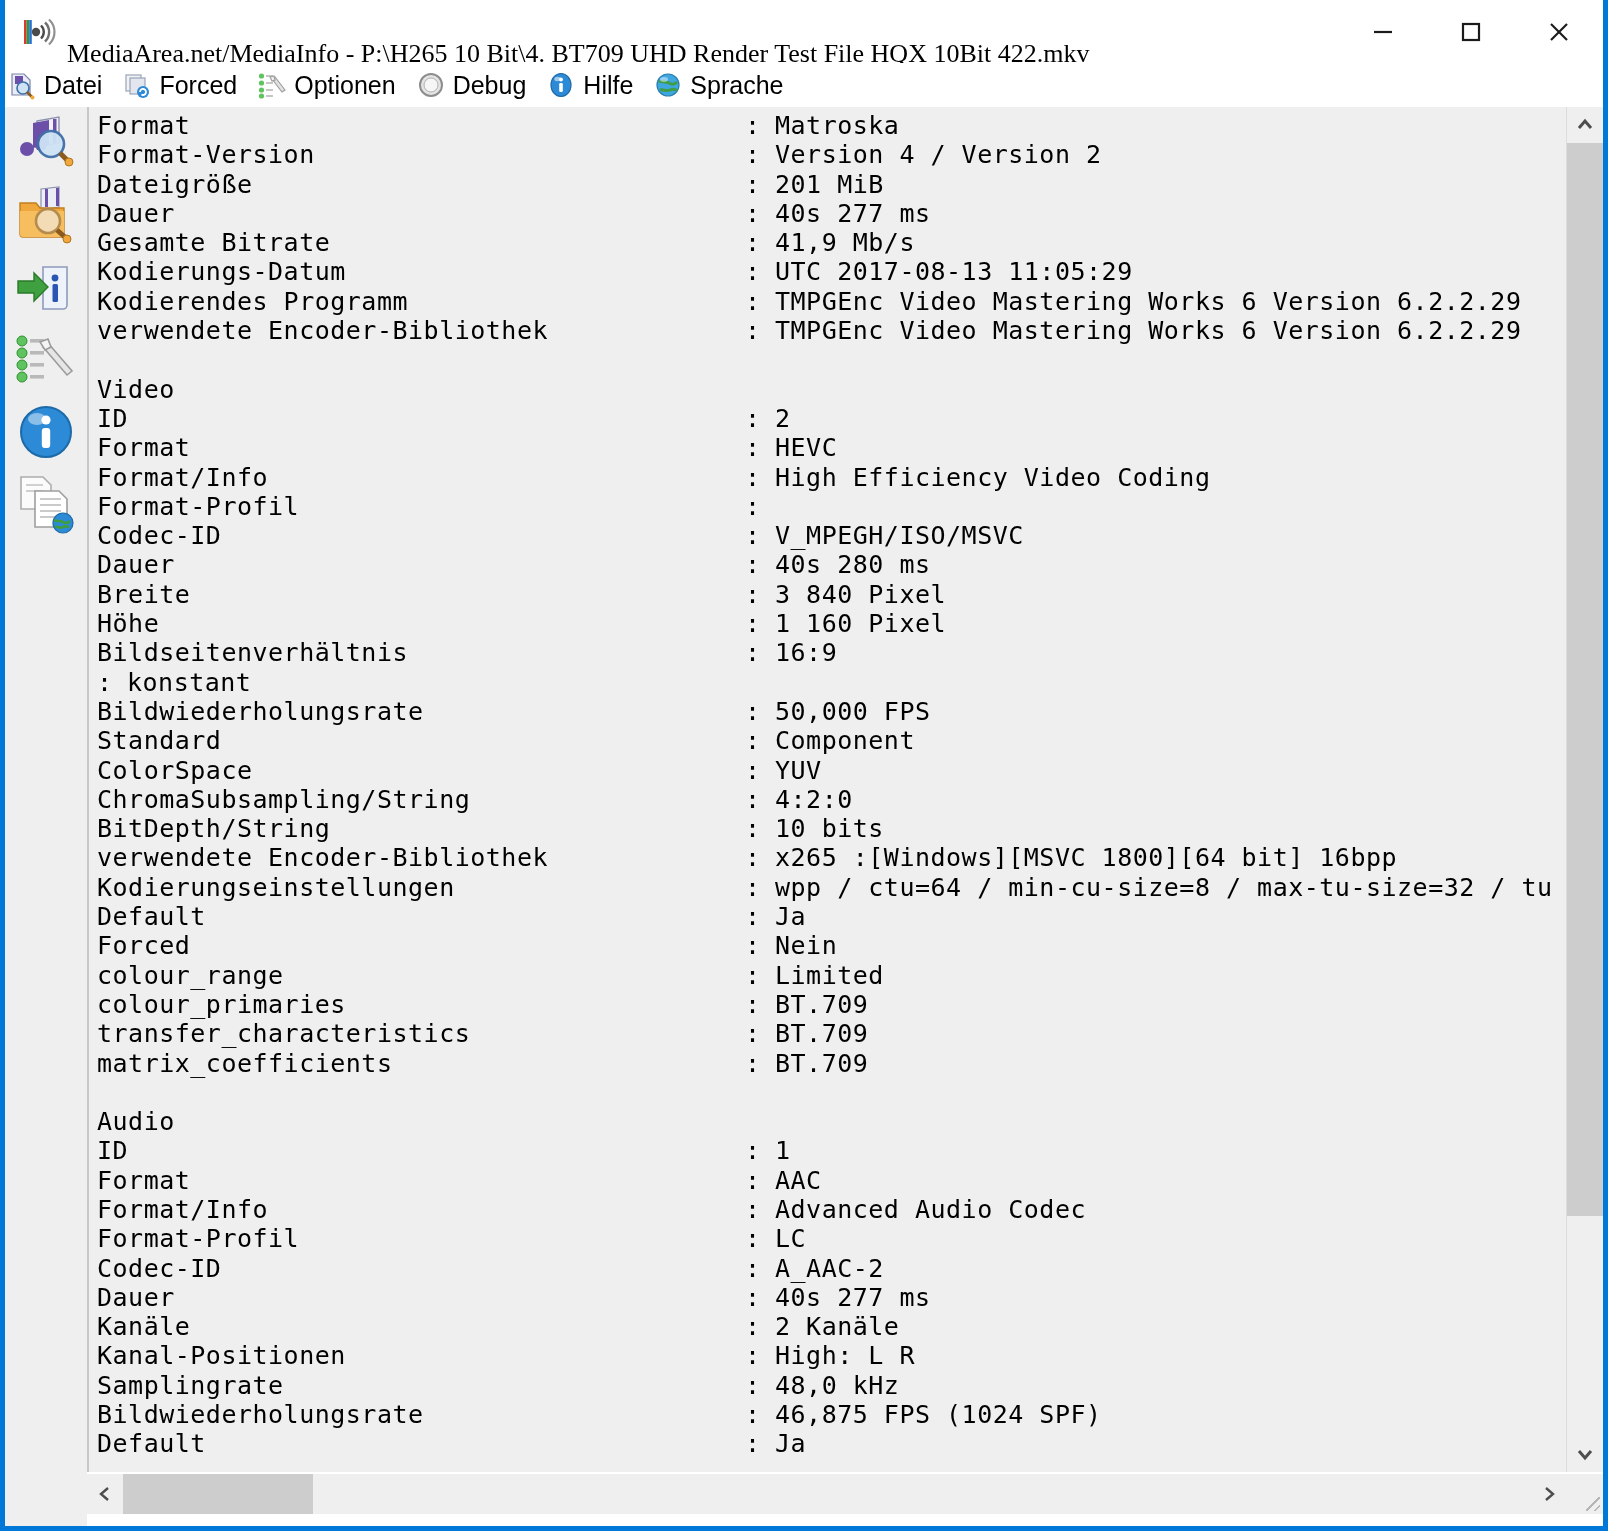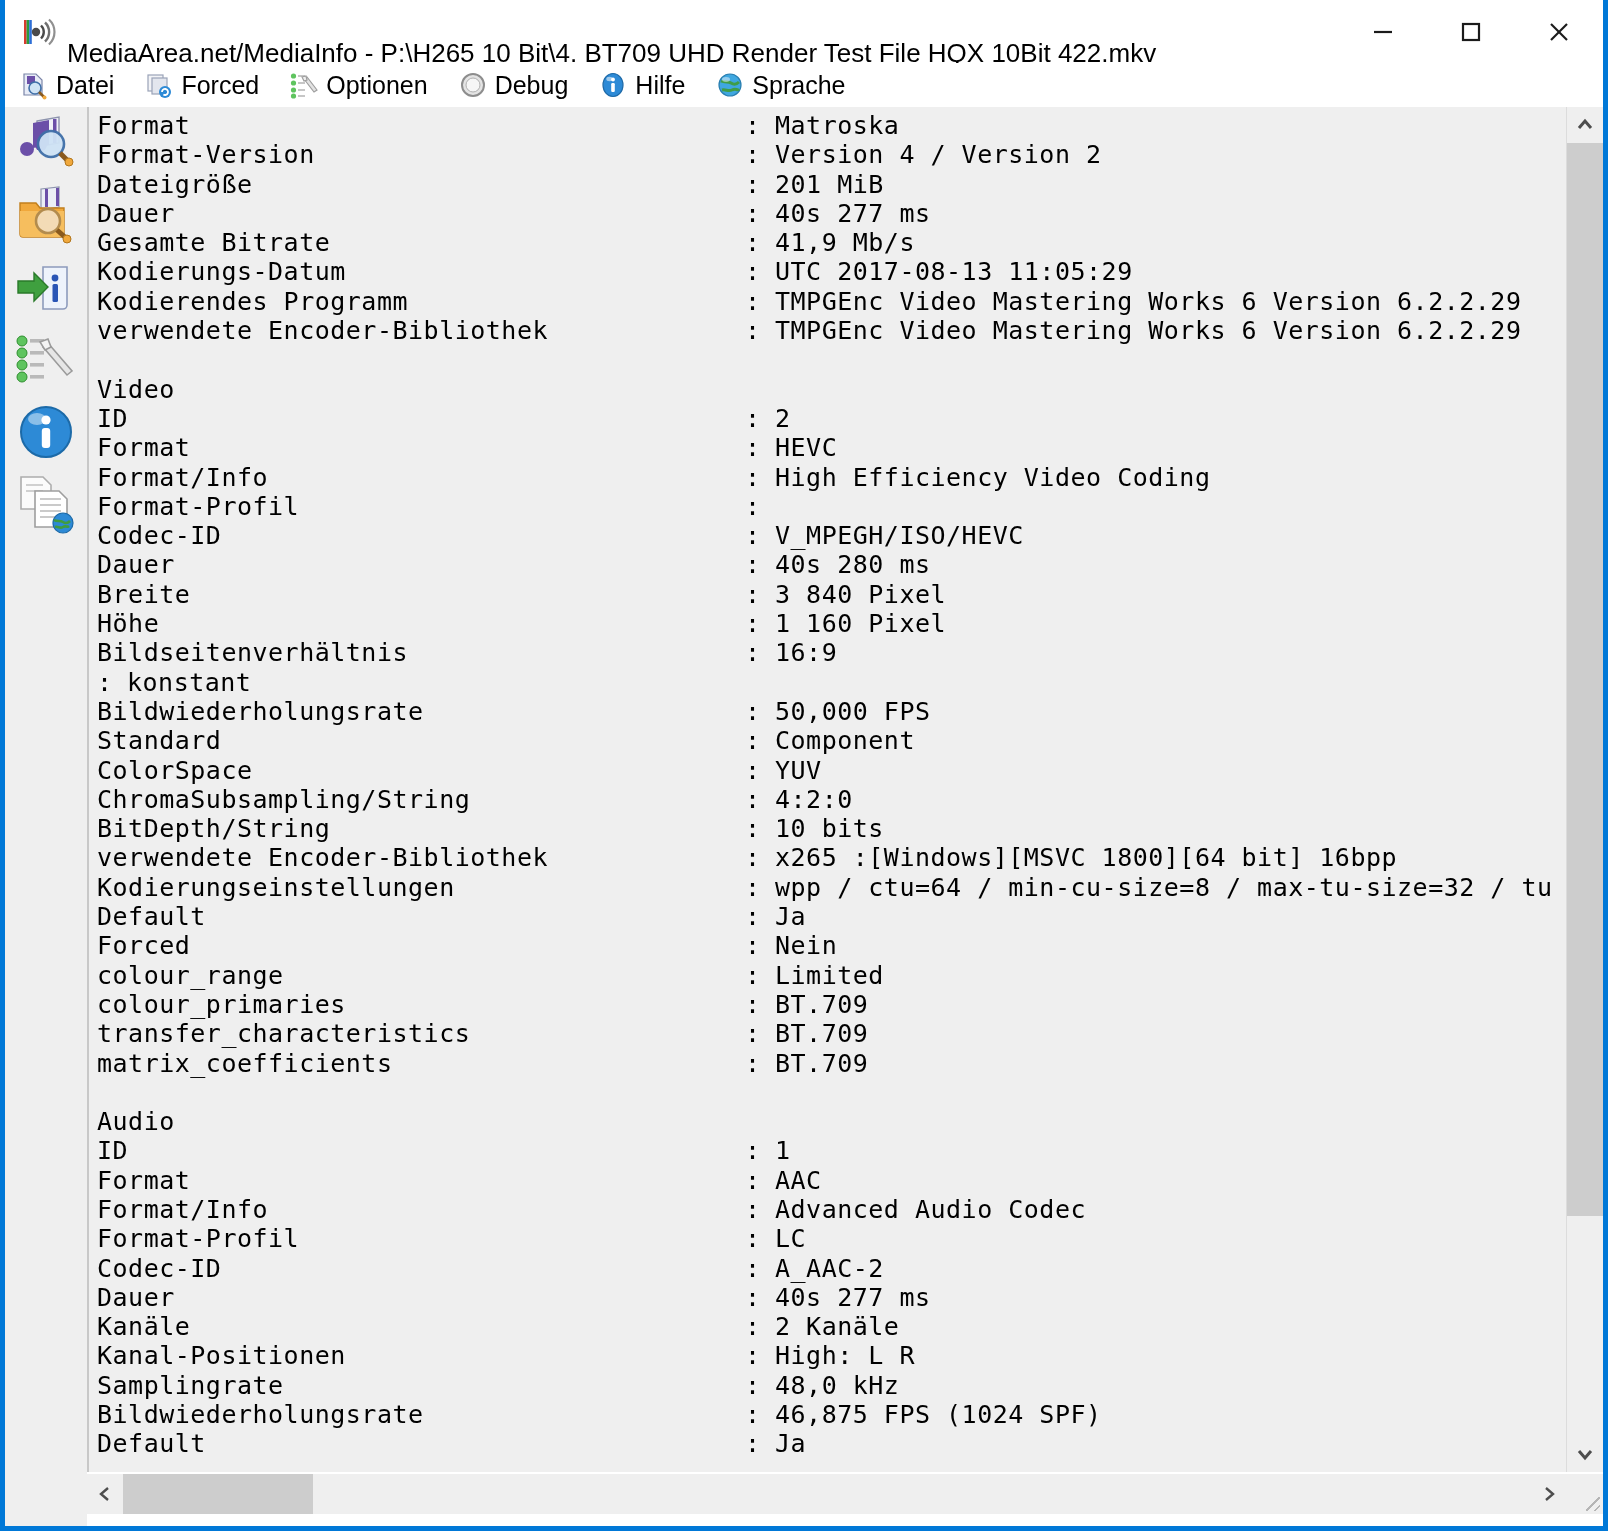--- a/index.html
+++ b/index.html
@@ -50,21 +50,21 @@
     margin-left: 12px;
     margin-right: 8px;
     position: relative;
     flex: 0 0 42px;
   }
   .title-text {
     font-size: 26px;
     color: #000000;
     white-space: nowrap;
     letter-spacing: 0px;
-    font-family: Liberation Sans, sans-serif;
+    font-family: Liberation Serif, serif;
     margin-top: 44px;
   }
   .win-controls {
     margin-left: auto;
     display: flex;
     height: 63px;
   }
   .win-btn {
     width: 88px;
     height: 63px;
@@ -76,24 +76,22 @@
   }
   .win-btn svg { display: block; }
 
   
   .menubar {
     height: 44px;
     flex: 0 0 44px;
     background: #ffffff;
     display: flex;
     align-items: center;
-    padding-left: 12px;
     position: relative;
     z-index: 2;
-    gap: 10px;
   }
   .menuitem {
     display: flex;
     align-items: center;
     height: 40px;
     padding: 0 10px 0 2px;
     margin-right: 8px;
     cursor: default;
   }
   .menuitem .mi-icon {
@@ -542,21 +540,21 @@
               <span class="sep">:</span>
               <span class="val">High Efficiency Video Coding</span>
             </div>
             <div class="line">
               <span class="lbl">Format-Profil</span>
               <span class="sep">:</span>
             </div>
             <div class="line">
               <span class="lbl">Codec-ID</span>
               <span class="sep">:</span>
-              <span class="val">V_MPEGH/ISO/HEVC</span>
+              <span class="val">V_MPEGH/ISO/MSVC</span>
             </div>
             <div class="line">
               <span class="lbl">Dauer</span>
               <span class="sep">:</span>
               <span class="val">40s 280 ms</span>
             </div>
             <div class="line">
               <span class="lbl">Breite</span>
               <span class="sep">:</span>
               <span class="val">3 840 Pixel</span>

